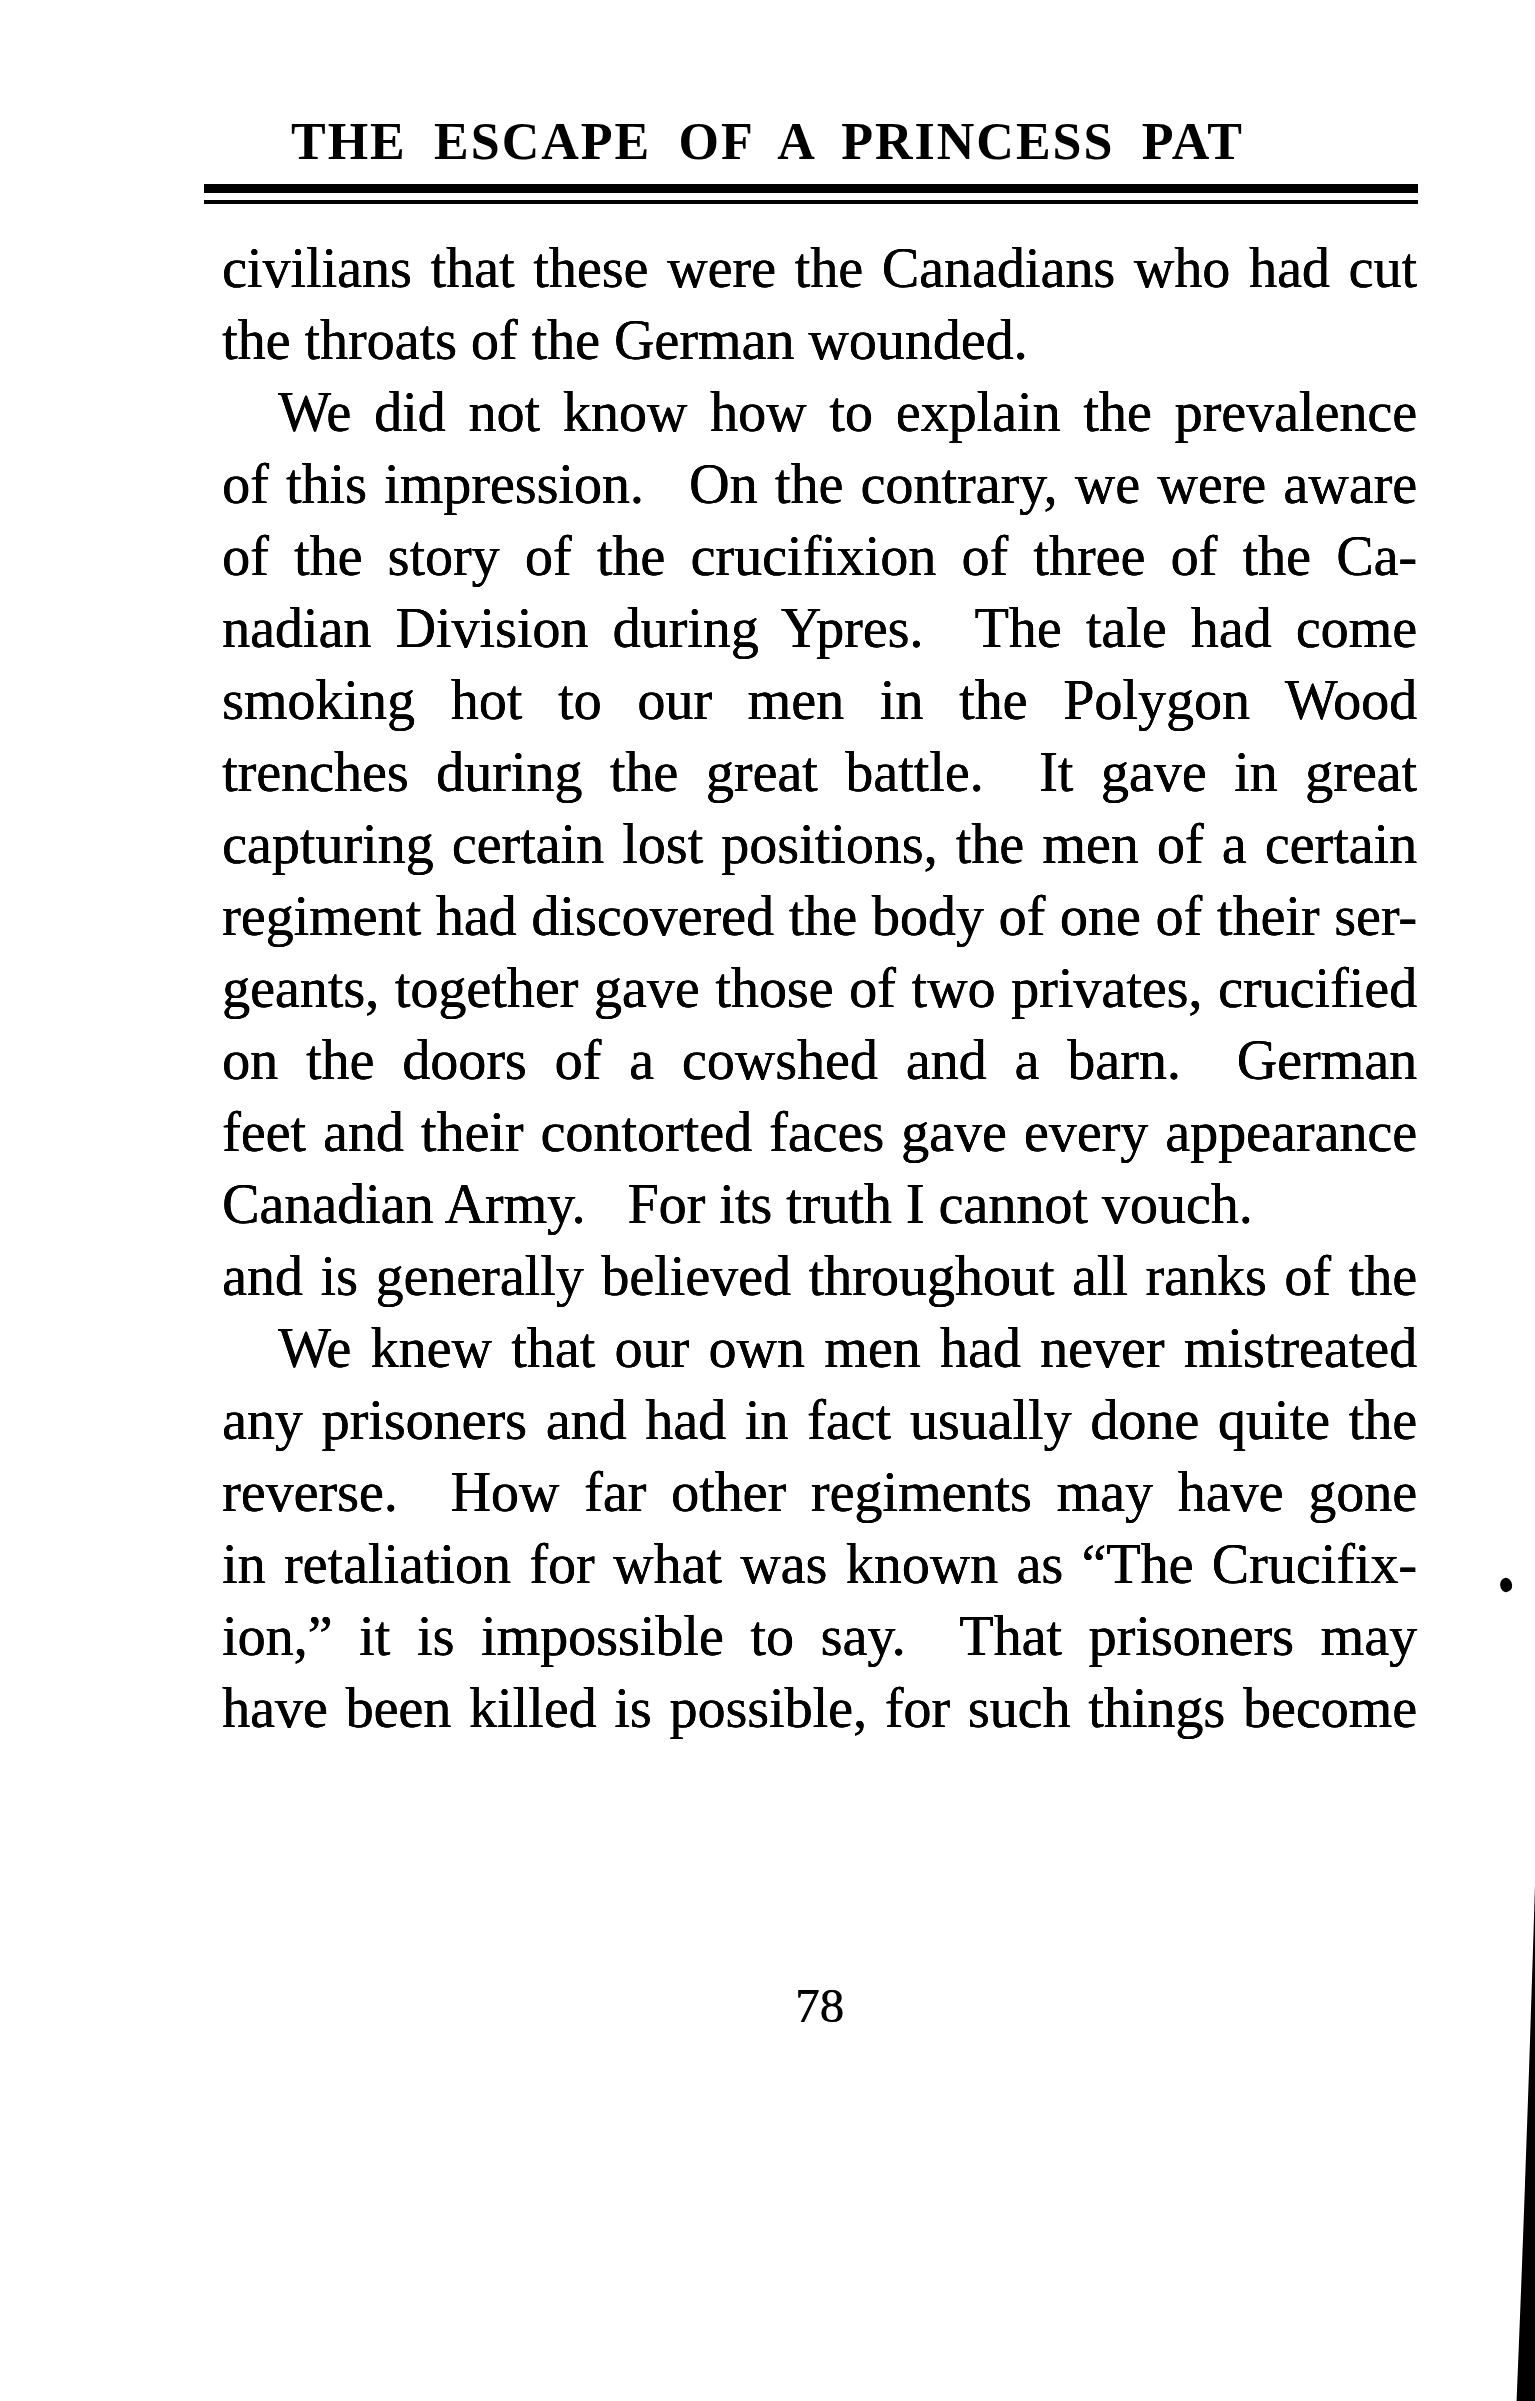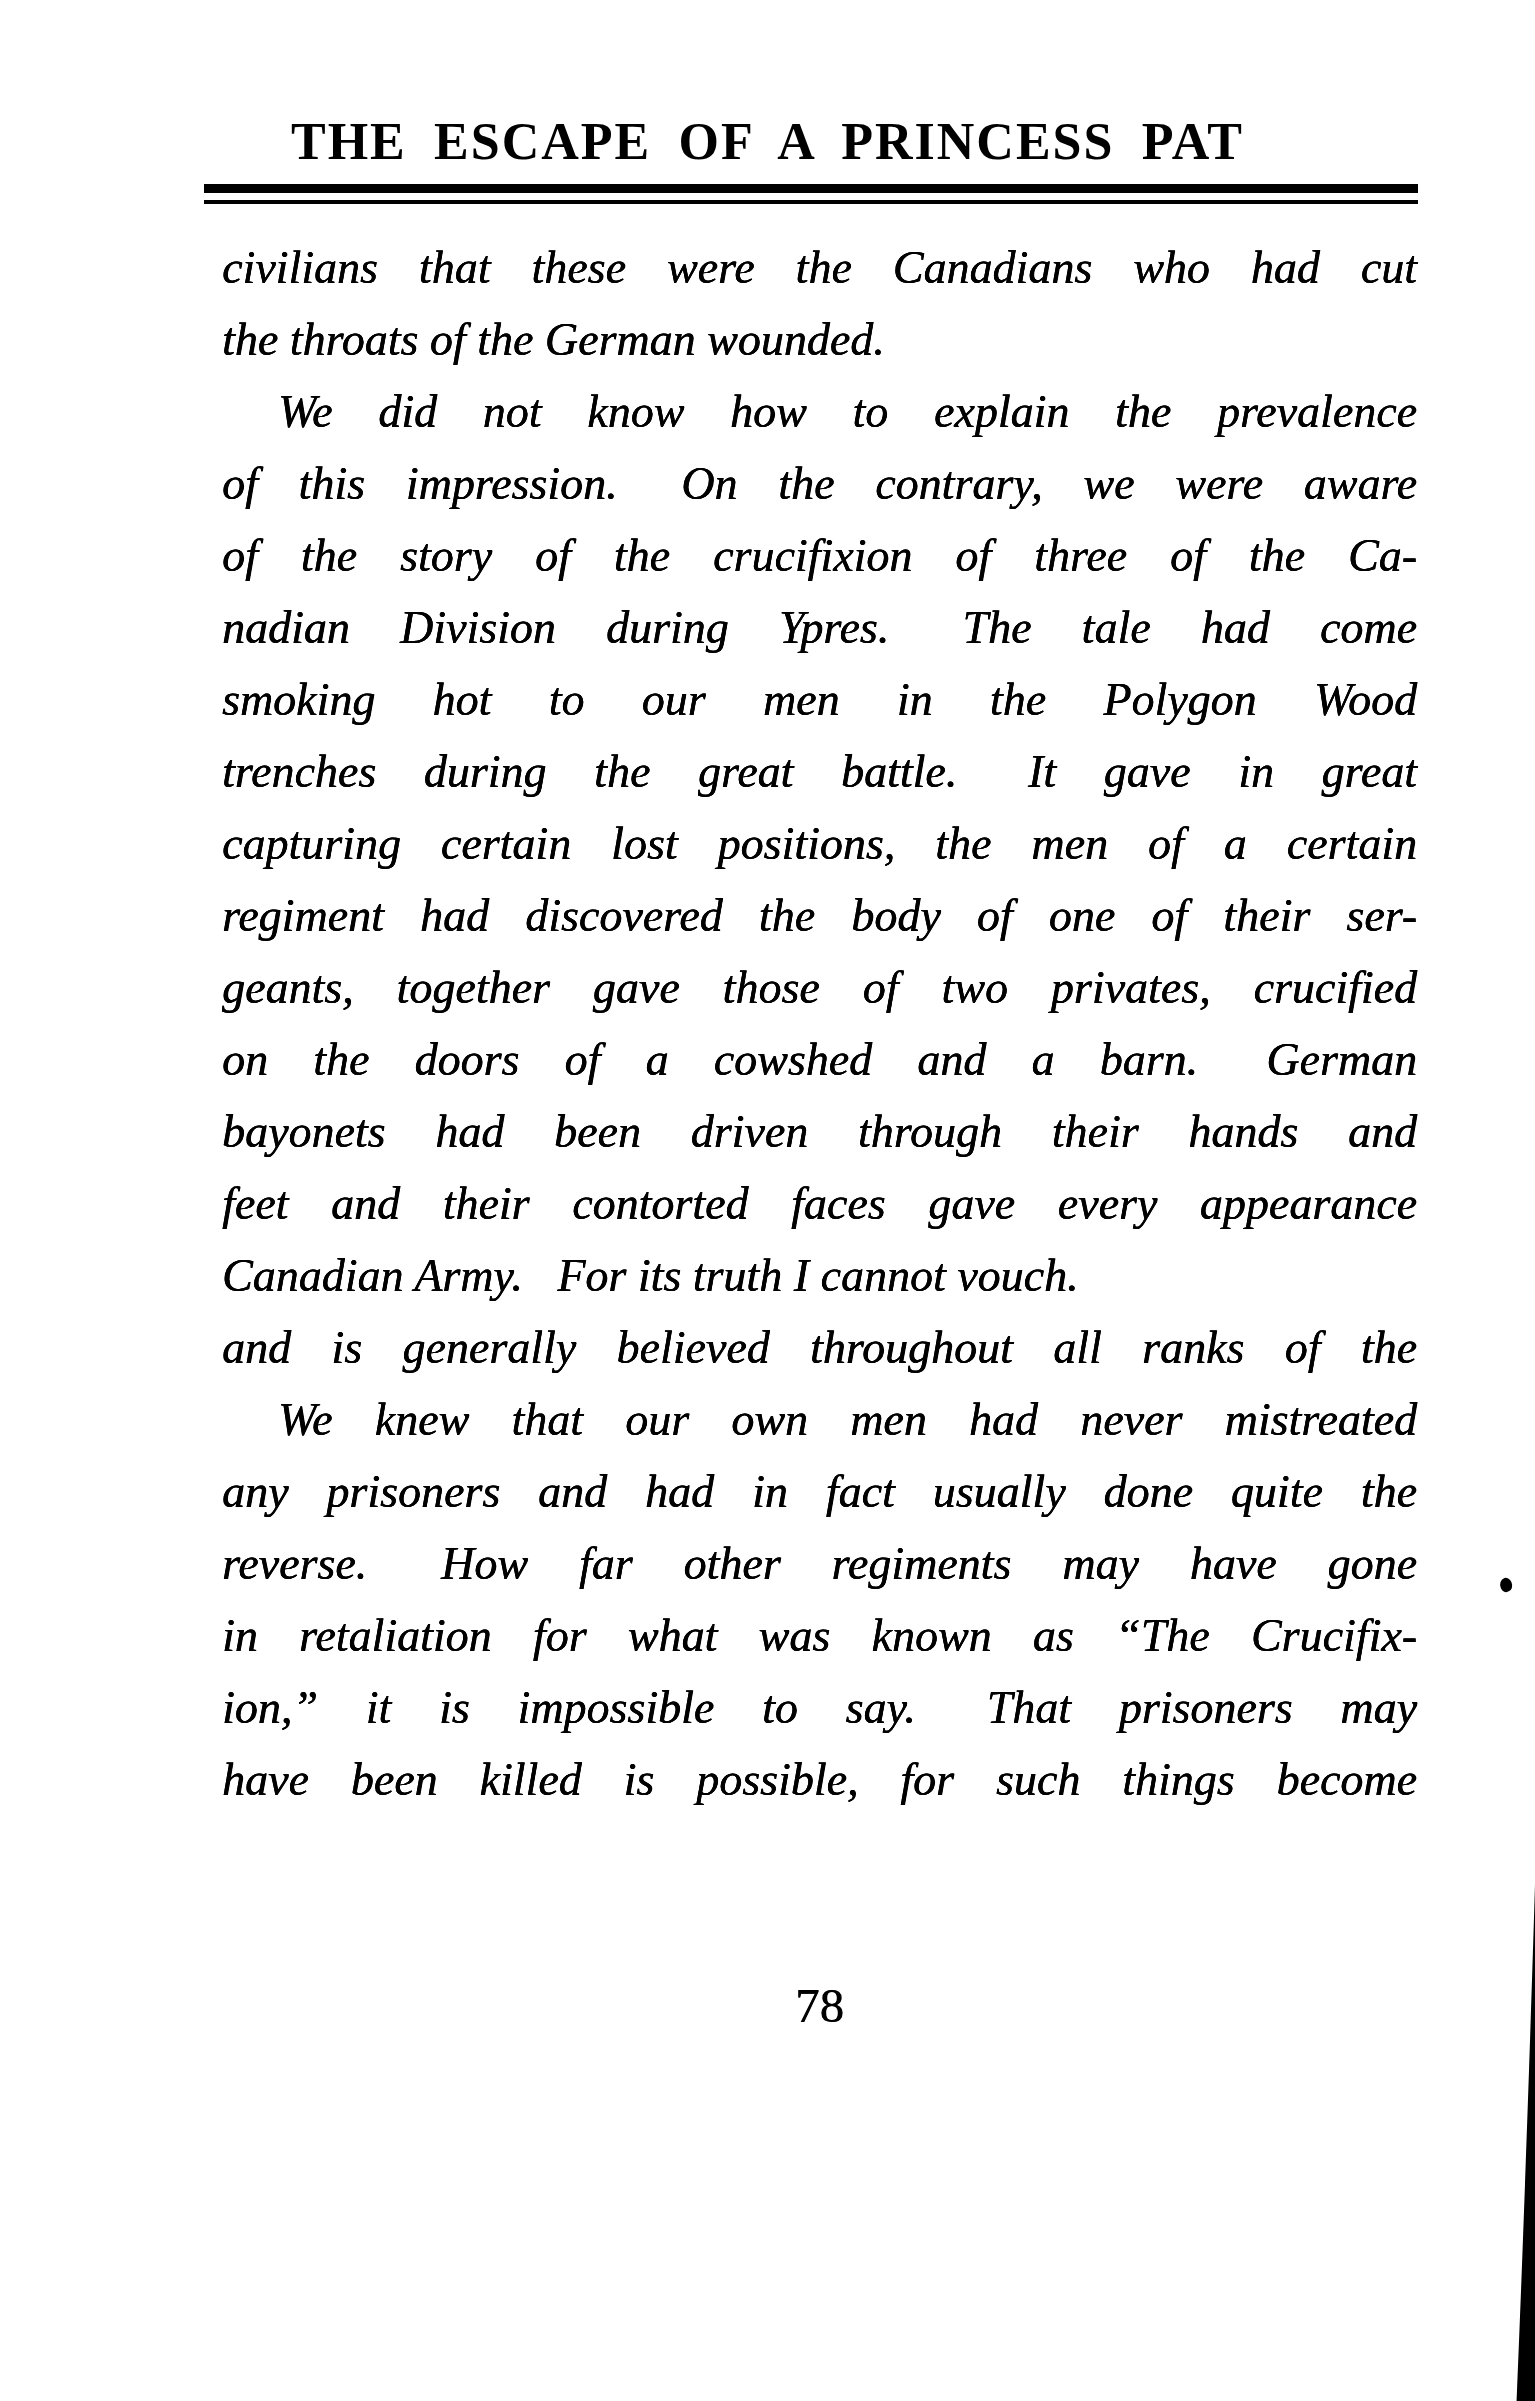--- a/index.html
+++ b/index.html
@@ -36,24 +36,23 @@
     width: 1214px;
     background: #000000;
   }
   .rule-top    { top: 184px; height: 9px; }
   .rule-bottom { top: 200px; height: 4.1px; }
   .body-text {
     position: absolute;
     left: 222px;
     top: 232px;
     width: 1195px;
-    font-size: 46px;
+    font-size: 56px;
     
     text-shadow: 0.4px 0 0 #000000, 0 0.3px 0 #000000;
-    font-style: italic;
   }
   .line {
     height: 72px;
     line-height: 72px;
   }
   .line.justify {
     text-align: justify;
     text-align-last: justify;
   }
   .line.indent {
@@ -105,21 +104,20 @@
       <div class="line justify indent">We did not know how to explain the prevalence</div>
       <div class="line justify">of this impression.  On the contrary, we were aware</div>
       <div class="line justify">of the story of the crucifixion of three of the Ca-</div>
       <div class="line justify">nadian Division during Ypres.  The tale had come</div>
       <div class="line justify">smoking hot to our men in the Polygon Wood</div>
       <div class="line justify">trenches during the great battle.  It gave in great</div>
       <div class="line justify">capturing certain lost positions, the men of a certain</div>
       <div class="line justify">regiment had discovered the body of one of their ser-</div>
       <div class="line justify">geants, together gave those of two privates, crucified</div>
       <div class="line justify">on the doors of a cowshed and a barn.  German</div>
-      <div class="line justify">bayonets had been driven through their hands and</div>
       <div class="line justify">feet and their contorted faces gave every appearance</div>
       <div class="line">Canadian Army.  For its truth I cannot vouch.</div>
       <div class="line justify">and is generally believed throughout all ranks of the</div>
       <div class="line justify indent">We knew that our own men had never mistreated</div>
       <div class="line justify">any prisoners and had in fact usually done quite the</div>
       <div class="line justify">reverse.  How far other regiments may have gone</div>
       <div class="line justify">in retaliation for what was known as “The Crucifix-</div>
       <div class="line justify">ion,” it is impossible to say.  That prisoners may</div>
       <div class="line justify">have been killed is possible, for such things become</div>
     </div>

